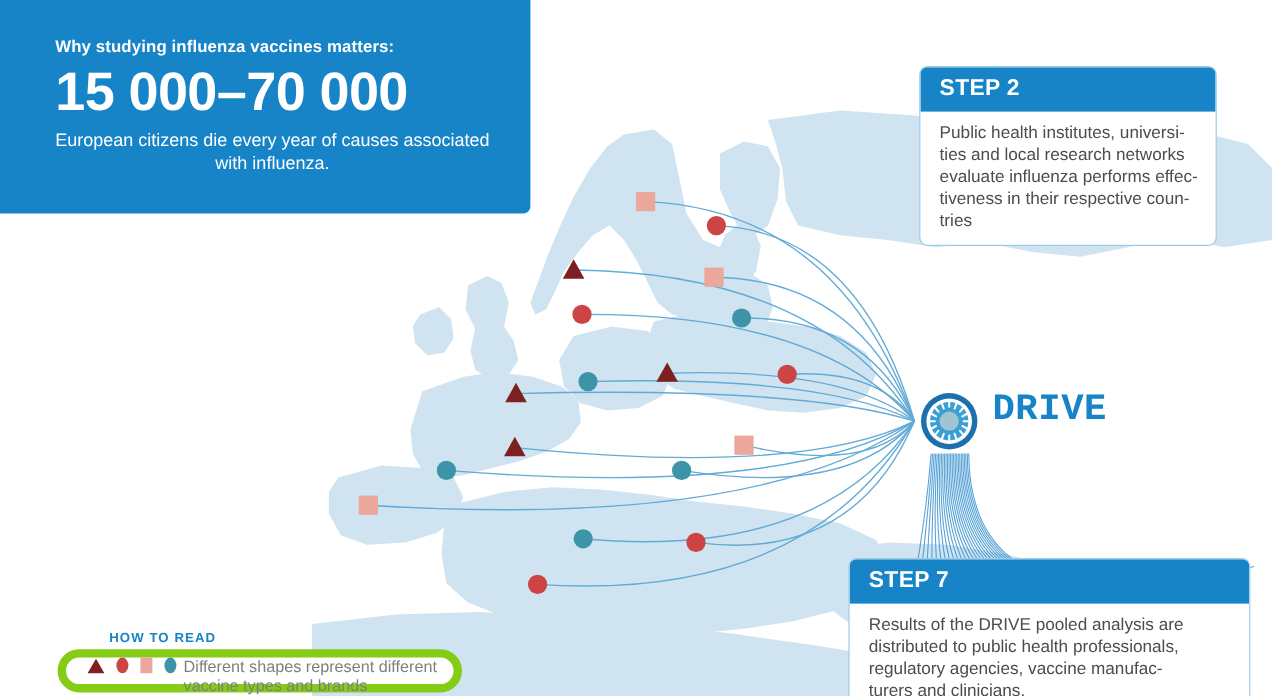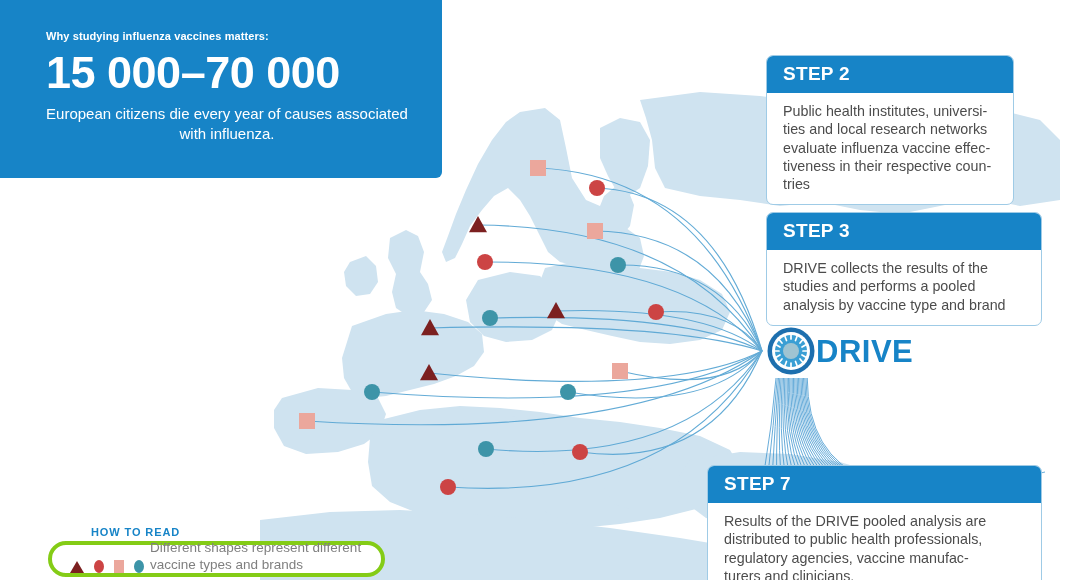--- a/index.html
+++ b/index.html
@@ -18,21 +18,21 @@
   
   .hero{
     position:absolute;left:0;top:0;width:442px;height:178px;
     background:#1784c7;
     border-bottom-right-radius:6px;
     box-sizing:border-box;
     padding:30px 34px 0 46px;
     color:#ffffff;
   }
   .hero-kicker{
-    font-size:11px;font-weight:bold;letter-spacing:.1px;line-height:1.2;
+    font-size:14px;font-weight:bold;letter-spacing:.1px;line-height:1.2;
     margin:0 0 6px 0;
   }
   .hero-number{
     font-size:45px;font-weight:bold;letter-spacing:-0.5px;line-height:1.05;
     margin:0 0 8px 0;
   }
   .hero-sub{
     font-size:15px;line-height:1.28;margin:0;font-weight:normal;text-align:center;
   }
 
@@ -56,35 +56,35 @@
     padding:9px 13px 11px 16px;
     white-space:pre-line;
   }
 
   #step1{left:45px;top:386px;width:224px;}
   #step2{left:766px;top:55px;width:248px;}
   #step3{left:766px;top:212px;width:276px;}
   #step4{left:707px;top:465px;width:335px;}
 
   
-  #drive{position:absolute;left:766px;top:326px;display:flex;align-items:center;}
+  #drive{position:absolute;left:766px;top:326px;display:flex;align-items:flex-start;gap:11px;font-family:Liberation Mono, monospace;}
   #drive-word{
     color:#1784c7;font-size:31px;font-weight:bold;letter-spacing:.5px;
     line-height:1;
   }
 
   
   #howtoread{
     position:absolute;left:48px;top:526px;
     color:#1784c7;font-size:11px;font-weight:bold;letter-spacing:.9px;padding-left:43px;
   }
   #legend-box{
     position:absolute;left:48px;top:541px;width:337px;height:36px;
-    border:4px solid #84cc16;border-radius:18px;background:#fff;
-    box-sizing:border-box;display:flex;align-items:flex-end;
+    border:7px solid #84cc16;border-radius:18px;background:#fff;
+    box-sizing:border-box;display:flex;align-items:flex-start;
   }
   #legend-shapes{display:flex;align-items:center;gap:10px;padding-left:18px;width:92px;box-sizing:border-box;}
   .lg-tri{width:0;height:0;border-left:7px solid transparent;border-right:7px solid transparent;border-bottom:12px solid #7c2020;}
   .lg-circ-red{width:13px;height:13px;border-radius:50%;background:#cc4444;}
   .lg-sq{width:13px;height:13px;background:#eba79c;}
   .lg-circ-teal{width:13px;height:13px;border-radius:50%;background:#3d94a8;}
   #legend-text{
     color:#7f7f7f;font-size:13.5px;line-height:1.22;white-space:pre-line;
     padding-left:6px;
   }
@@ -238,31 +238,25 @@
     <p class="hero-kicker">Why studying influenza vaccines matters:</p>
     <p class="hero-number">15 000–70 000</p>
     <p class="hero-sub">European citizens die every year of causes associated with influenza.</p>
   </div>
 
 
   <div class="step" id="step2">
     <div class="step-head">STEP 2</div>
     <div class="step-body">Public health institutes, universi-
 ties and local research networks
-evaluate influenza vaccine effec-
+evaluate influenza performs effec-
 tiveness in their respective coun-
 tries</div>
   </div>
 
-  <div class="step" id="step3">
-    <div class="step-head">STEP 3</div>
-    <div class="step-body">DRIVE collects the results of the
-studies and performs a pooled
-analysis by vaccine type and brand</div>
-  </div>
 
   <div class="step" id="step4">
     <div class="step-head">STEP 7</div>
     <div class="step-body">Results of the DRIVE pooled analysis are
 distributed to public health professionals,
 regulatory agencies, vaccine manufac-
 turers and clinicians.</div>
   </div>
 
   <div id="drive">

